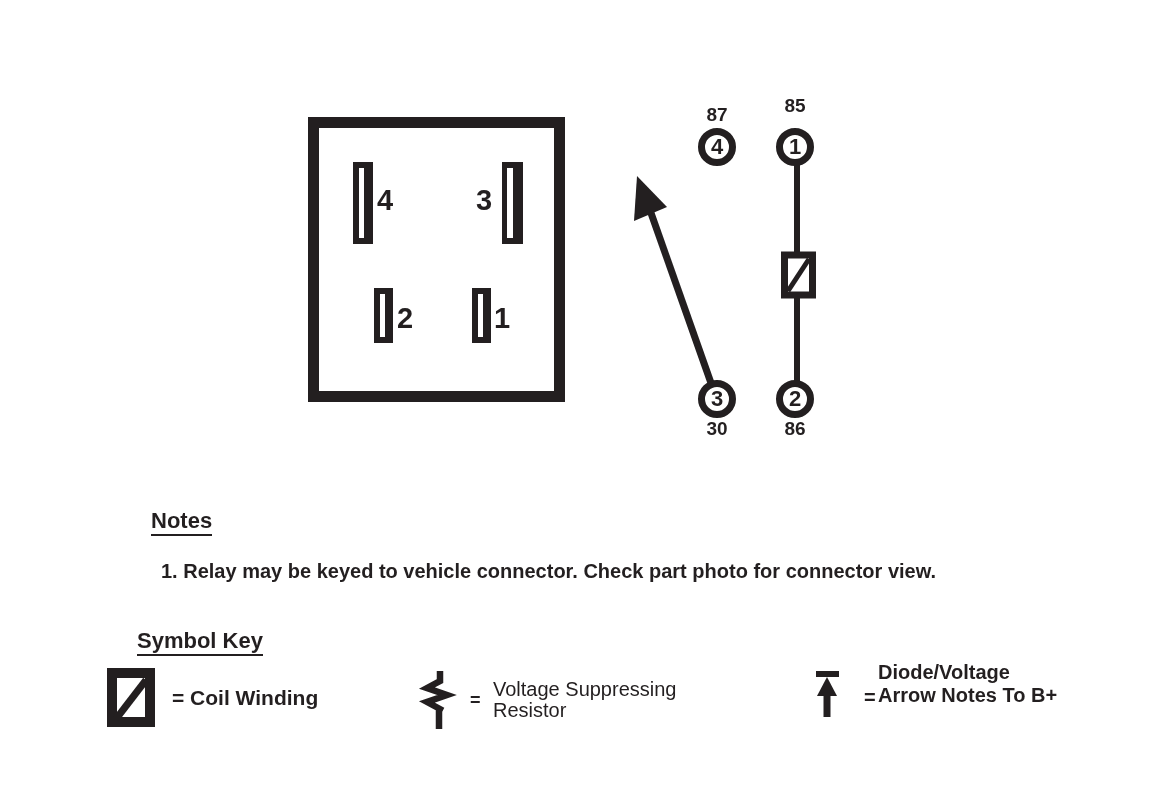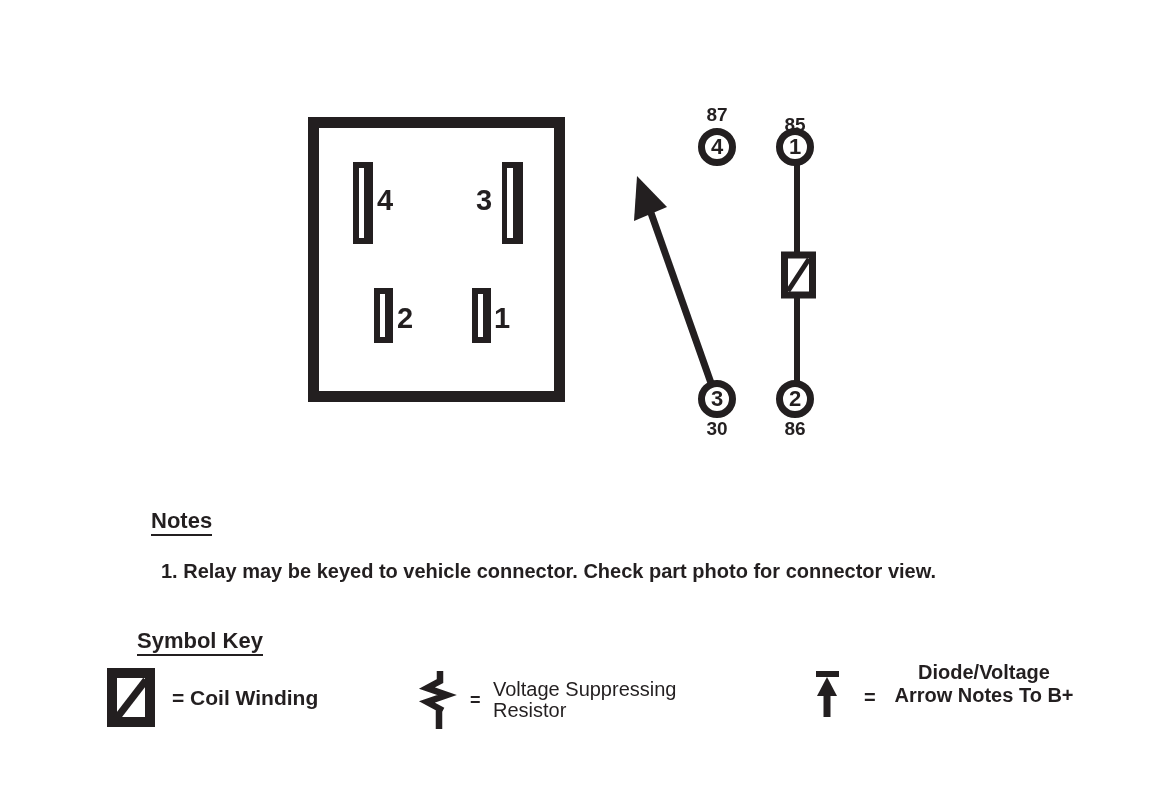--- a/index.html
+++ b/index.html
@@ -50,21 +50,21 @@
   .c4 { left: 698px; top: 128px; }
   .c1 { left: 776px; top: 128px; }
   .c3 { left: 698px; top: 380px; }
   .c2 { left: 776px; top: 380px; }
 
   .din-label {
     width: 60px; text-align: center;
     font-weight: bold; font-size: 19px; line-height: 27px;
   }
   .din-87 { left: 687px; top: 101px; }
-  .din-85 { left: 765px; top: 111px; }
+  .din-85 { left: 765px; top: 92px; }
   .din-30 { left: 687px; top: 415px; }
   .din-86 { left: 765px; top: 415px; }
 
   
   .section-heading {
     font-weight: bold; font-size: 22px; line-height: 22px;
     border-bottom: 2px solid #231f20; padding-bottom: 2px;
     display: inline-block;
   }
   .notes-heading { left: 151px; top: 510px; }
@@ -89,21 +89,21 @@
     left: 493px; top: 679px;
     font-weight: normal; font-size: 20px; line-height: 21px;
     white-space: nowrap;
   }
   .key-diode-equals {
     left: 864px; top: 687px;
     font-weight: bold; font-size: 20px; line-height: 20px;
   }
   .key-diode-text {
     left: 878px; top: 661px; width: 212px;
-    text-align: center;
+    text-align: left;
     font-weight: bold; font-size: 20px; line-height: 23px;
   }
 
   svg.overlay { position: absolute; left: 0; top: 0; }
 </style>
 </head>
 <body>
 
 <div class="stage">
 

